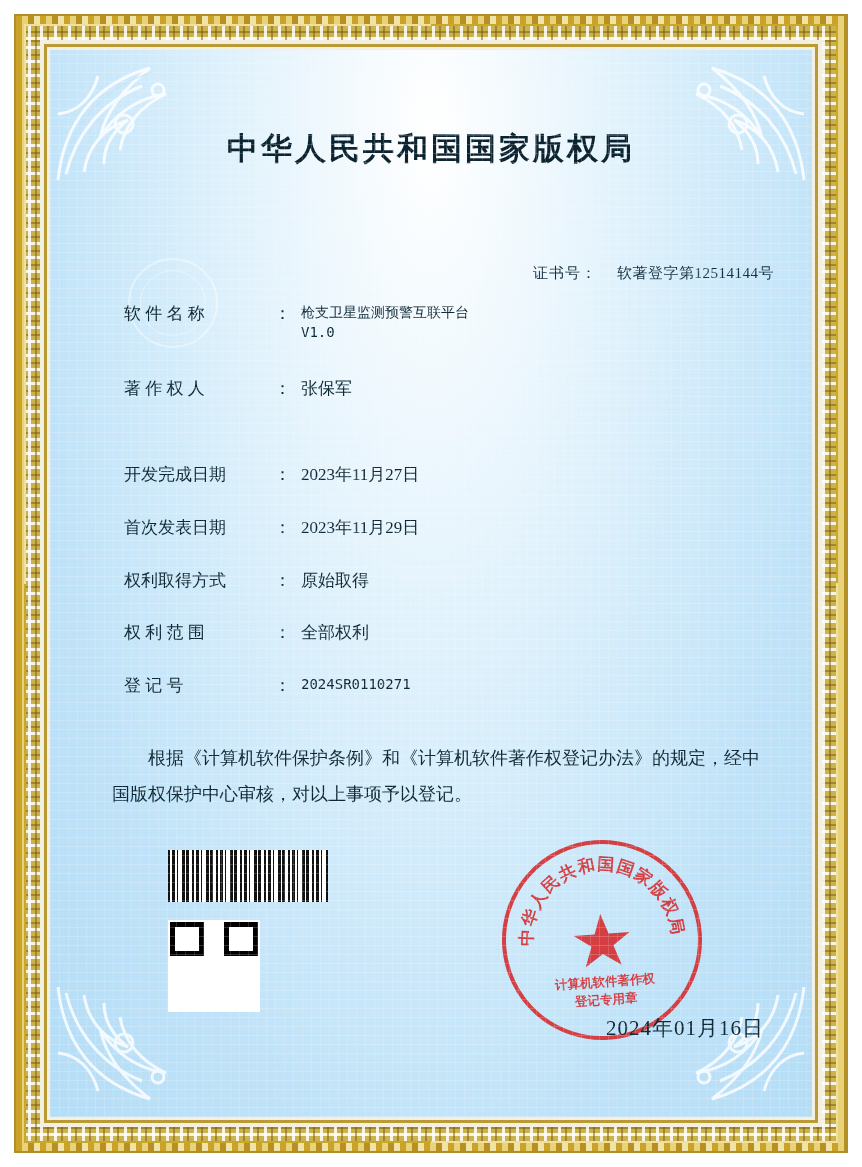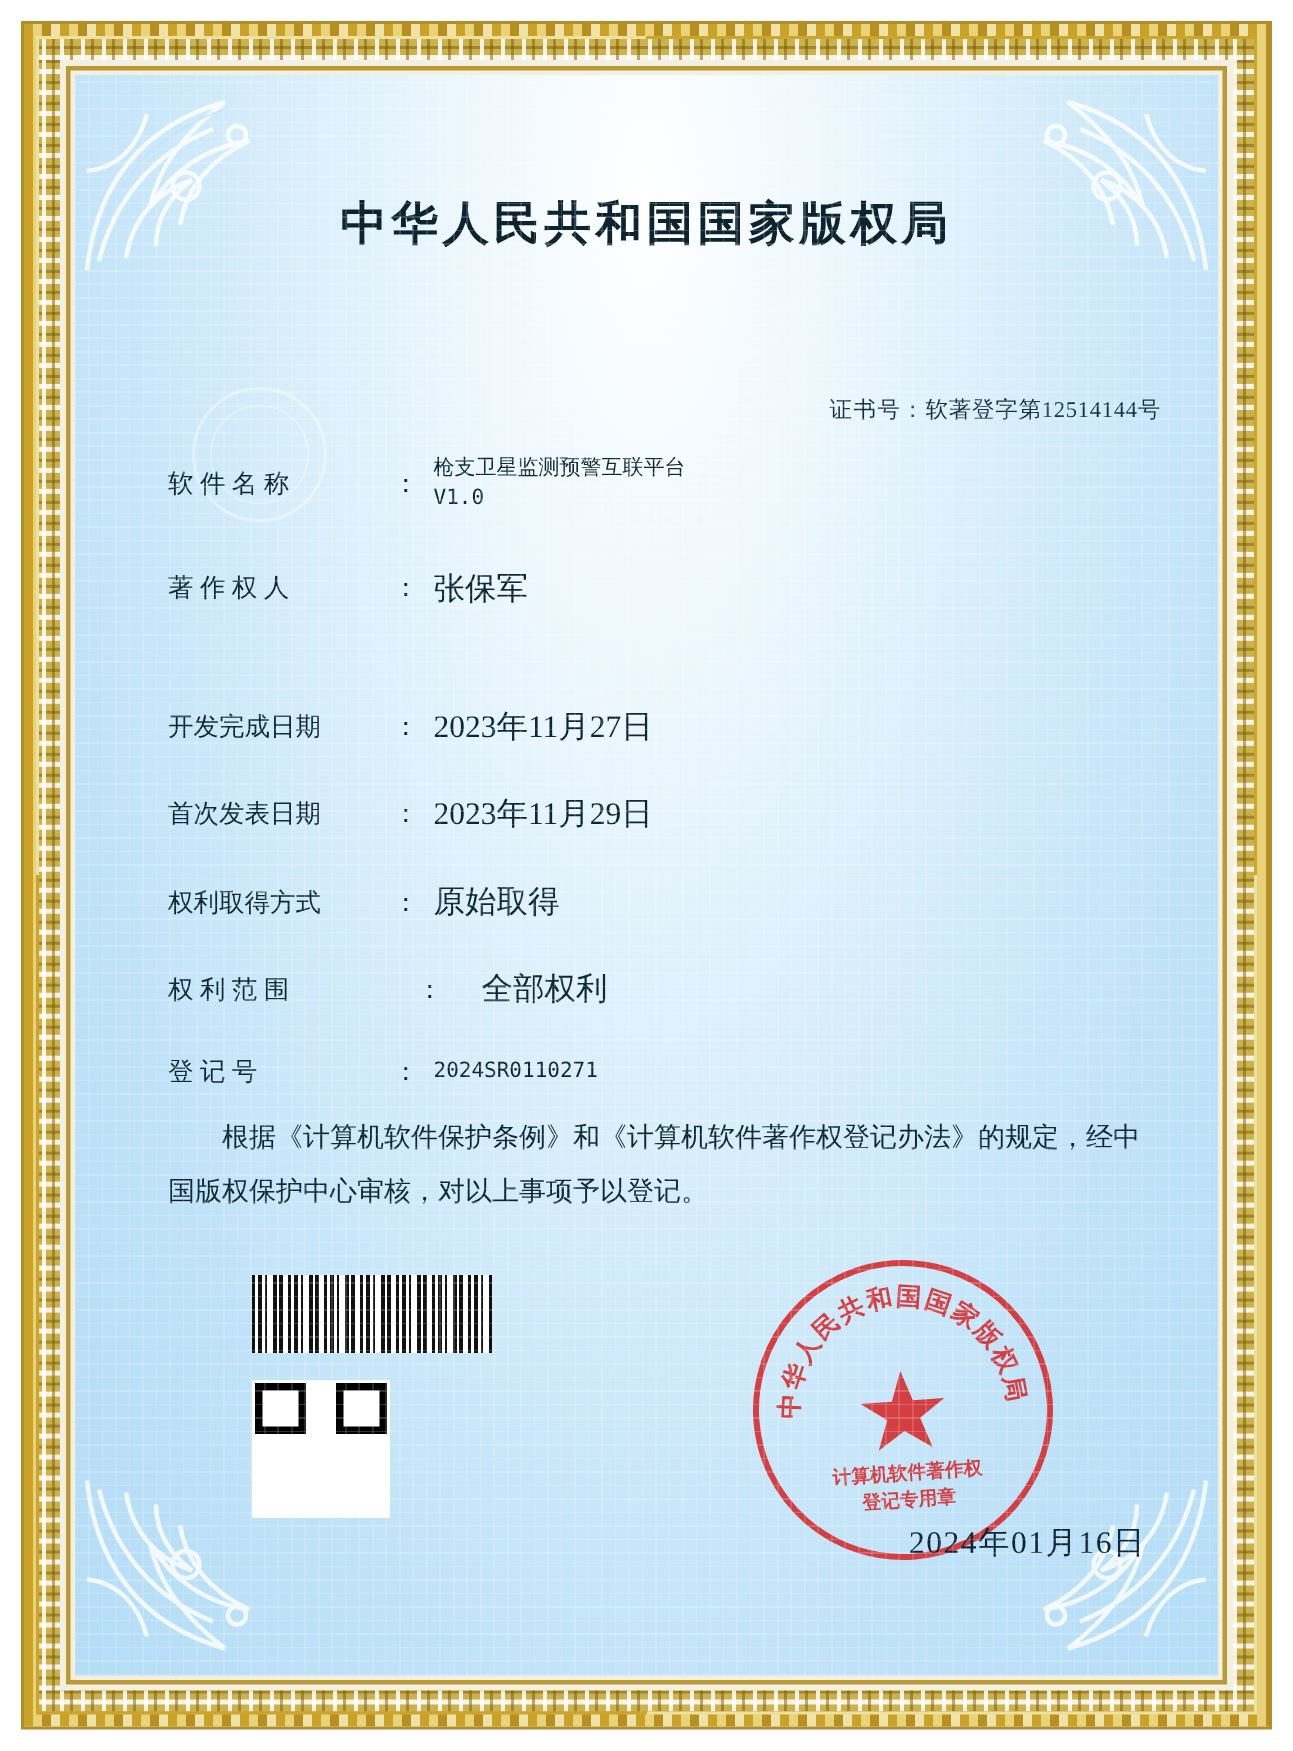--- a/index.html
+++ b/index.html
@@ -152,51 +152,52 @@
 
   .cert-no {
     position: absolute;
     right: 38px;
     top: 214px;
     font-size: 15px;
     color: #13303f;
     letter-spacing: .5px;
   }
   .cert-no .label { letter-spacing: 1px; }
-  .cert-no .value { margin-left: 0; text-align: center; }
+  .cert-no .value { margin-left: 20px; text-align: center; }
 
   
   .fields {
     position: absolute;
     left: 62px;
     right: 46px;
     top: 252px;
   }
   .row {
     display: flex;
-    align-items: center;
+    align-items: flex-start;
     margin-bottom: 26px;
+    margin-left: 12px;
   }
   .row .label {
     width: 150px;
     flex: 0 0 150px;
     font-size: 17px;
     color: #0d2734;
     letter-spacing: 0px;
     display: flex;
     justify-content: space-between;
   }
   .row .colon {
     flex: 0 0 auto;
     font-size: 17px;
     color: #0d2734;
     margin-right: 10px;
   }
   .row .value {
-    font-size: 21px;
+    font-size: 17px;
     color: #0d2734;
     line-height: 1.45;
     white-space: pre-line;
     font-family: Liberation Serif, serif;
   }
   .value.mono {
     font-family: "DejaVu Sans Mono", "Liberation Mono", monospace;
     font-size: 14px;
   }
 
@@ -377,21 +378,21 @@
         <span class="colon">：</span>
         <span class="value">2023年11月29日</span>
       </div>
 
       <div class="row" style="margin-top:28px;">
         <span class="label">权利取得方式</span>
         <span class="colon">：</span>
         <span class="value">原始取得</span>
       </div>
 
-      <div class="row" style="margin-top:28px;gap:16px;">
+      <div class="row" style="margin-top:28px;">
         <span class="label">权 利 范 围</span>
         <span class="colon">：</span>
         <span class="value">全部权利</span>
       </div>
 
       <div class="row" style="margin-top:28px;">
         <span class="label">登 记 号</span>
         <span class="colon">：</span>
         <span class="value mono">2024SR0110271</span>
       </div>

